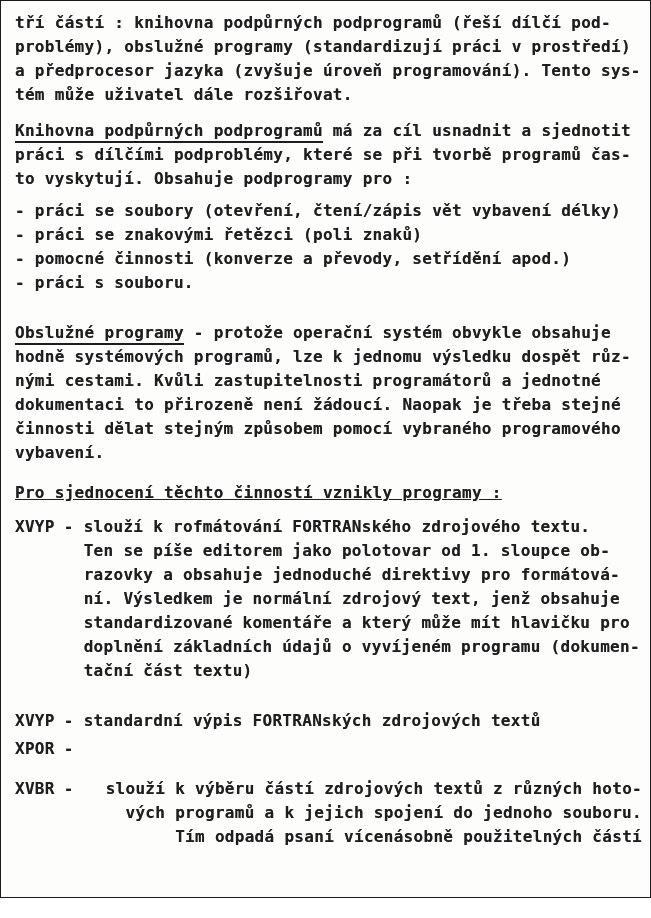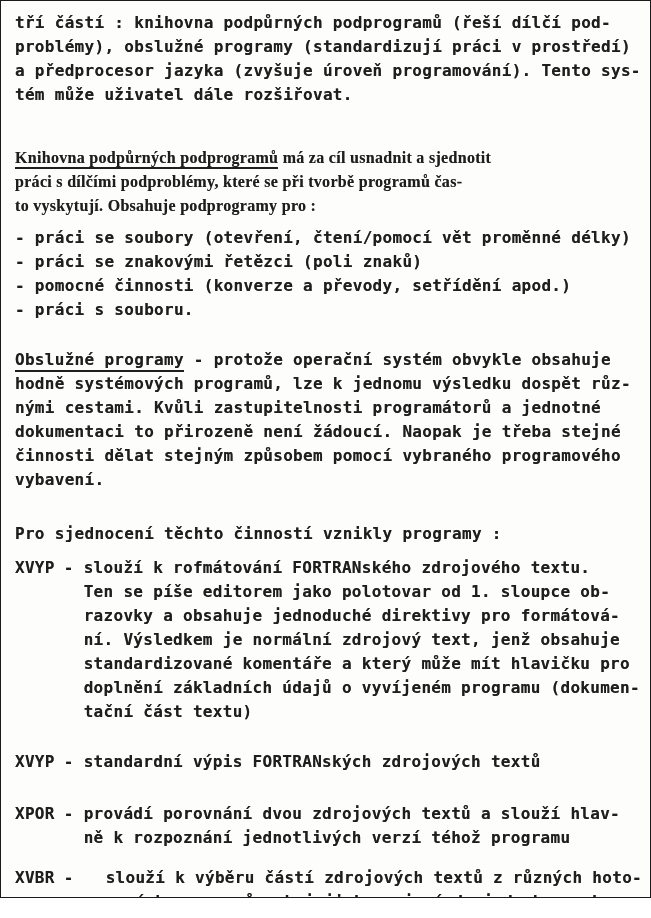--- a/index.html
+++ b/index.html
@@ -21,31 +21,31 @@
     font-weight: bold;
     line-height: 24px;
     letter-spacing: 0.3px;
     color: #1e1e1e;
     text-shadow: 0 0 0.6px rgba(20,20,20,0.55);
   }
   .para {
     margin: 0;
     white-space: pre-line;
   }
-  .sec-library { margin-top: 39px; font-family: Liberation Serif, serif; }
+  .sec-library { margin-top: 12px; }
   .list { margin-top: 8px; }
   .sec-utilities { margin-top: 26px; }
-  .programs-intro { margin-top: 30px; }
+  .programs-intro { margin-top: 16px; text-decoration: underline; }
   .prog {
     display: flex;
     align-items: flex-start;
   }
   .prog-first { margin-top: 10px; }
   .prog-xvyp  { margin-top: 26px; }
-  .prog-xpor  { margin-top: 28px; }
+  .prog-xpor  { margin-top: 4px; }
   .prog-xvbr  { margin-top: 16px; text-align: right; }
   .pname {
     flex: 0 0 auto;
     white-space: pre;
   }
   .pdash {
     flex: 0 0 auto;
     padding: 0 10px 0 9px;
   }
   .pdesc {
@@ -65,21 +65,21 @@
   <p class="para">tří částí : knihovna podpůrných podprogramů (řeší dílčí pod-
 problémy), obslužné programy (standardizují práci v prostředí)
 a předprocesor jazyka (zvyšuje úroveň programování). Tento sys-
 tém může uživatel dále rozšiřovat.</p>
 
   <p class="para sec-library"><span class="ul">Knihovna podpůrných podprogramů</span><span> má za cíl usnadnit a sjednotit
 práci s dílčími podproblémy, které se při tvorbě programů čas-
 to vyskytují. Obsahuje podprogramy pro :</span></p>
 
   <div class="list">
-    <div class="para">- práci se soubory (otevření, čtení/pomocí vět proměnné délky)</div>
+    <div class="para">- práci se soubory (otevření, čtení/zápis vět vybavení délky)</div>
     <div class="para">- práci se znakovými řetězci (poli znaků)</div>
     <div class="para">- pomocné činnosti (konverze a převody, setřídění apod.)</div>
     <div class="para">- práci s souboru.</div>
   </div>
 
   <p class="para sec-utilities"><span class="ul">Obslužné programy</span><span> - protože operační systém obvykle obsahuje
 hodně systémových programů, lze k jednomu výsledku dospět růz-
 nými cestami. Kvůli zastupitelnosti programátorů a jednotné
 dokumentaci to přirozeně není žádoucí. Naopak je třeba stejné
 činnosti dělat stejným způsobem pomocí vybraného programového
@@ -101,22 +101,20 @@
 
   <div class="prog prog-xvyp">
     <span class="pname">XVYP</span>
     <span class="pdash">-</span>
     <span class="pdesc">standardní výpis FORTRANských zdrojových textů</span>
   </div>
 
   <div class="prog prog-xpor">
     <span class="pname">XPOR</span>
     <span class="pdash">-</span>
-    <span class="pdesc">provádí porovnání dvou zdrojových textů a slouží hlav-
-ně k rozpoznání jednotlivých verzí téhož programu</span>
   </div>
 
   <div class="prog prog-xvbr">
     <span class="pname">XVBR</span>
     <span class="pdash">-</span>
     <span class="pdesc">slouží k výběru částí zdrojových textů z různých hoto-
 vých programů a k jejich spojení do jednoho souboru.
 Tím odpadá psaní vícenásobně použitelných částí</span>
   </div>
 

